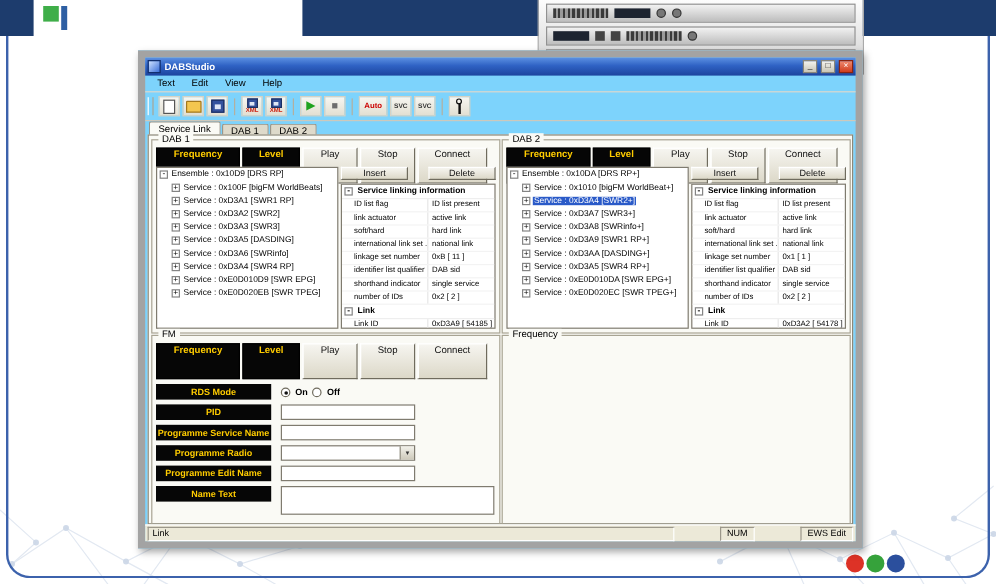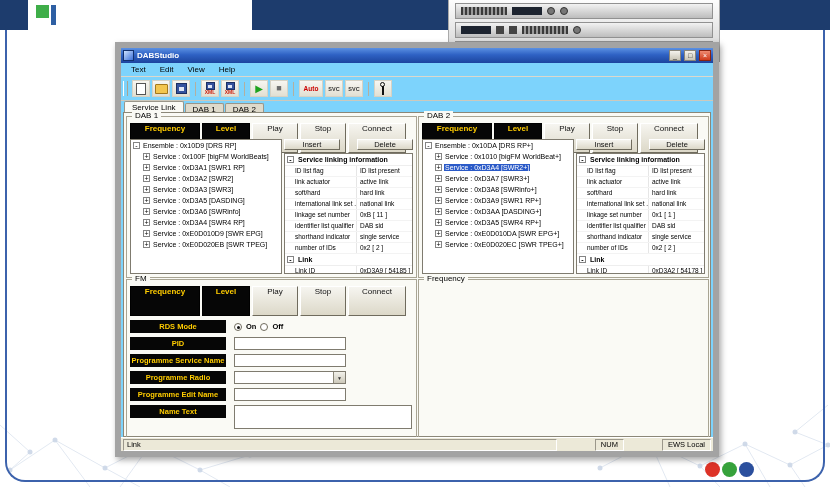--- a/index.html
+++ b/index.html
@@ -529,17 +529,17 @@
 
       <div class="group g-res">
         <span class="group-label">Frequency</span>
       </div>
 
     </div>
 
     <div class="statusbar">
       <span class="sb-main">Link</span>
       <span class="sb-seg">NUM</span>
-      <span class="sb-seg">EWS Local</span>
+      <span class="sb-seg">EWS Edit</span>
     </div>
 
   </div>
 </div>
 
 </body></html>

